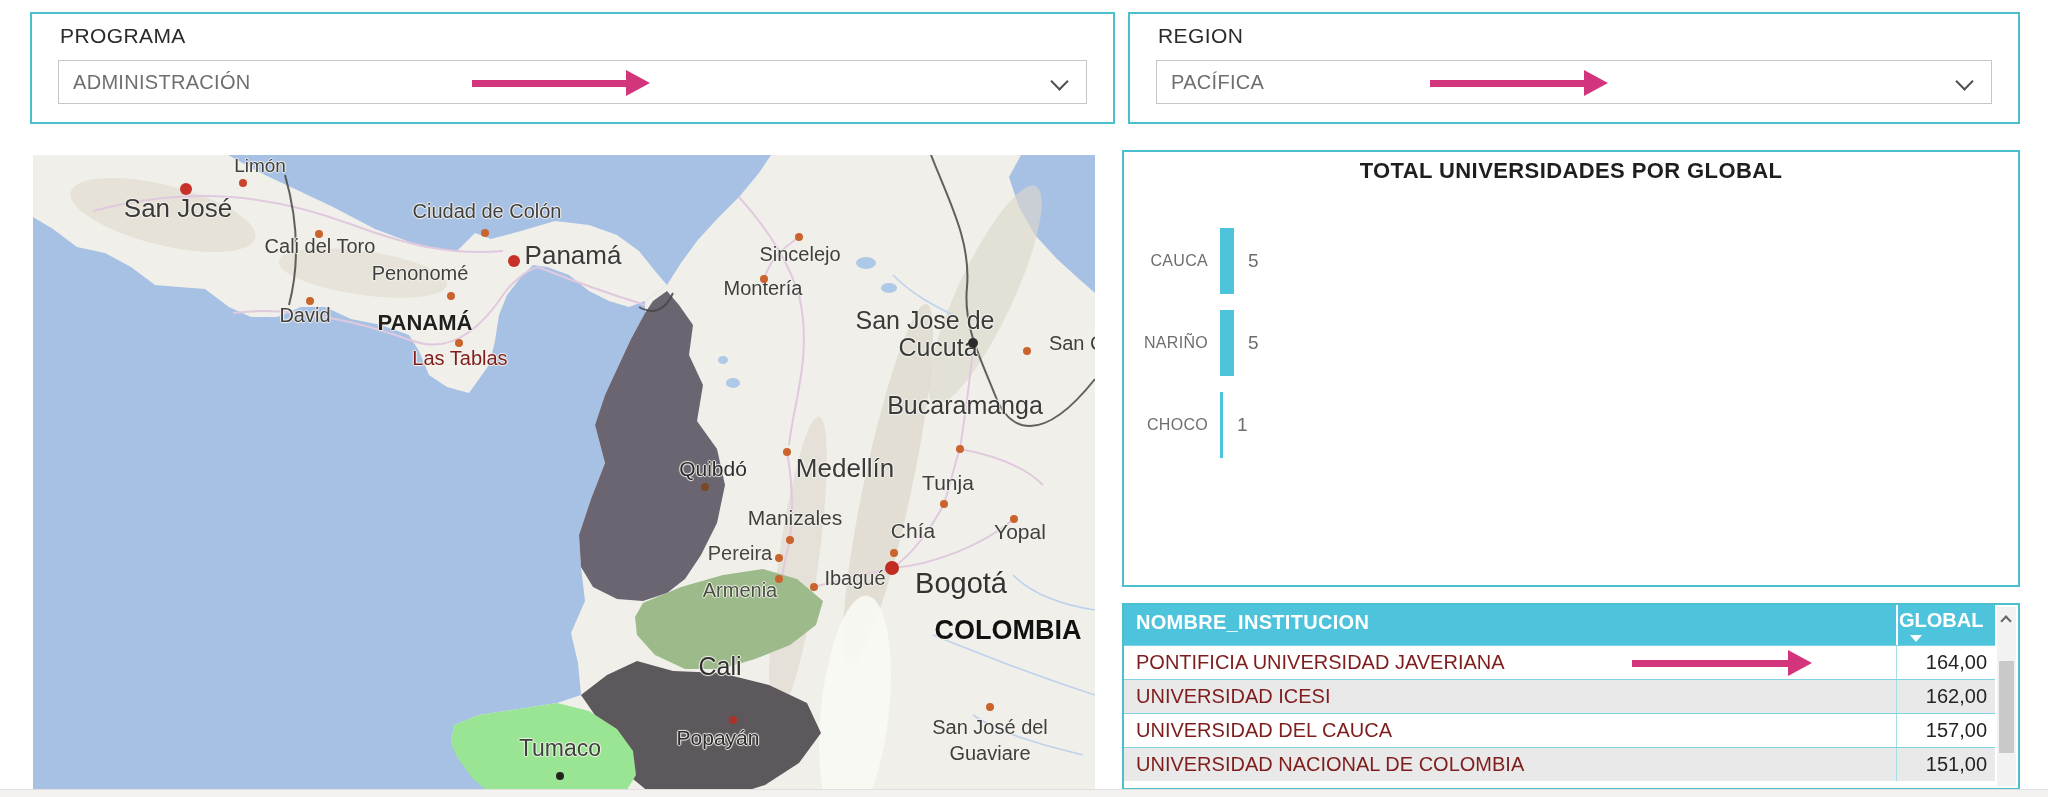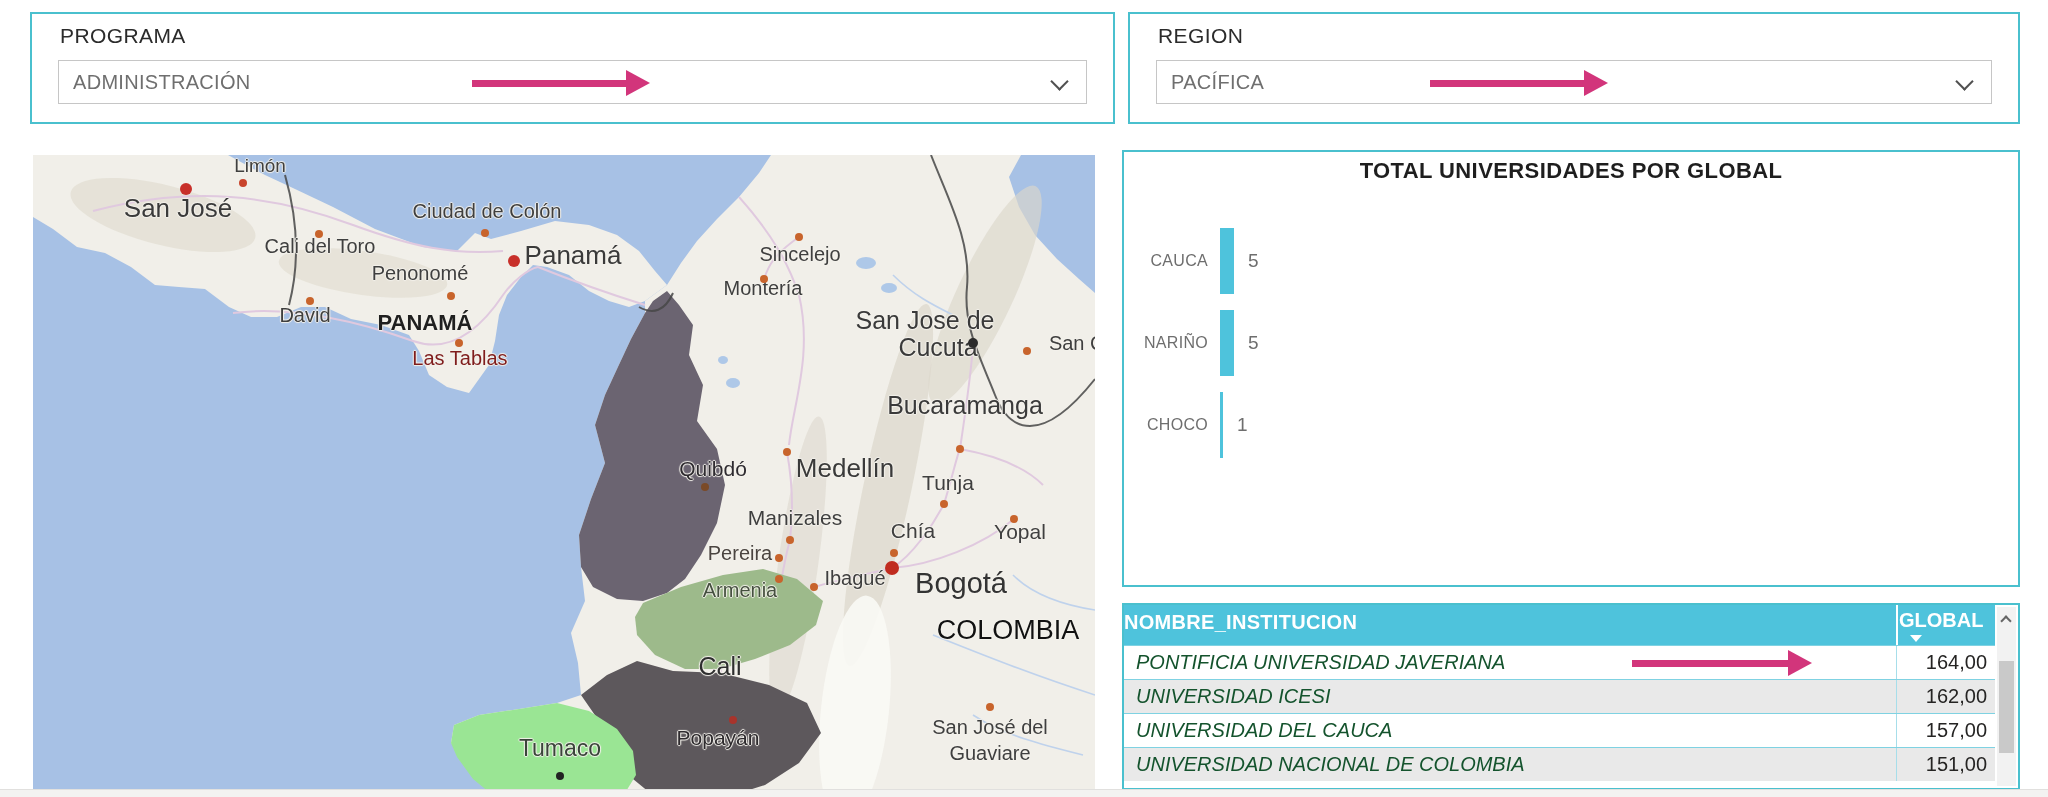--- a/index.html
+++ b/index.html
@@ -33,27 +33,27 @@
   #chart-title{position:absolute;top:6px;left:0;right:0;text-align:center;font-size:22px;
                font-weight:bold;color:#1E1E1E;letter-spacing:.4px;}
   #bar-rows{position:absolute;left:0;top:76px;right:10px;}
   .bar-row{display:flex;align-items:center;height:66px;margin-bottom:16px;}
   .bar-cat{width:96px;text-align:right;padding-right:12px;font-size:16px;color:#6E6E6E;letter-spacing:.3px;}
   .bar{height:66px;background:var(--bar-fill);}
   .bar-val{margin-left:14px;font-size:19px;color:#6E6E6E;}
   
   #tbl-content{position:absolute;left:0;top:0;right:23px;}
   .t-head{display:flex;height:40px;background:var(--table-header-bg);color:#fff;font-weight:bold;}
-  .t-head .name{flex:1;font-size:20px;line-height:34px;letter-spacing:.3px;}
+  .t-head .name{flex:1;font-size:20px;line-height:34px;padding-left:12px;letter-spacing:.3px;}
   .t-head .glob{width:99px;font-size:20px;line-height:30px;padding-left:1px;position:relative;border-left:2px solid #fff;}
   .sort-desc{position:absolute;left:12px;bottom:3px;width:0;height:0;
              border-left:6px solid transparent;border-right:6px solid transparent;border-top:7px solid #fff;}
   .t-row{display:flex;height:34px;border-top:1px solid #7FD2E2;position:relative;cursor:pointer;}
   .t-row.alt{background:var(--row-alt-bg);}
-  .t-row .name{flex:1;font-size:20px;line-height:33px;padding-left:12px;color:#14532d;white-space:nowrap;overflow:hidden;font-style:italic;}
+  .t-row .name{flex:1;font-size:20px;line-height:33px;padding-left:12px;color:#7f1d1d;white-space:nowrap;overflow:hidden;}
   .t-row .glob{width:99px;font-size:20px;line-height:33px;text-align:right;padding-right:8px;
                color:#252423;border-left:1px solid #A7DEEA;}
   #tbl-scroll{position:absolute;right:2px;top:2px;bottom:2px;width:19px;background:#F2F2F2;}
   #tbl-scroll .up{position:absolute;top:0;left:0;right:0;height:24px;cursor:pointer;}
   #tbl-scroll .up span{position:absolute;left:5px;top:10px;width:8px;height:8px;
         border-left:2px solid #666;border-top:2px solid #666;transform:rotate(45deg);}
   #tbl-scroll .thumb{position:absolute;left:2px;right:2px;top:54px;height:92px;background:#C9C9C9;cursor:grab;}
   
   #bottom-strip{position:absolute;left:0;right:0;top:789px;height:8px;background:#F3F2F1;
                 border-top:1px solid #E1E0DE;z-index:50;}
@@ -157,21 +157,21 @@
       <div class="map-label" style="left: 680px; top: 314px; font-size: 21px; font-weight: 400; color: rgb(46, 43, 48);">Quibdó</div>
       <div class="map-label" style="left: 812px; top: 313px; font-size: 26px; font-weight: 400; color: rgb(58, 58, 58);">Medellín</div>
       <div class="map-label" style="left: 915px; top: 328px; font-size: 21px; font-weight: 400; color: rgb(63, 63, 63);">Tunja</div>
       <div class="map-label" style="left: 762px; top: 363px; font-size: 21px; font-weight: 400; color: rgb(63, 63, 63);">Manizales</div>
       <div class="map-label" style="left: 880px; top: 376px; font-size: 21px; font-weight: 400; color: rgb(63, 63, 63);">Chía</div>
       <div class="map-label" style="left: 987px; top: 377px; font-size: 21px; font-weight: 400; color: rgb(63, 63, 63);">Yopal</div>
       <div class="map-label" style="left: 707px; top: 398px; font-size: 20px; font-weight: 400; color: rgb(74, 68, 64);">Pereira</div>
       <div class="map-label" style="left: 822px; top: 423px; font-size: 20px; font-weight: 400; color: rgb(63, 63, 63);">Ibagué</div>
       <div class="map-label" style="left: 928px; top: 428px; font-size: 29px; font-weight: 400; color: rgb(51, 51, 51);">Bogotá</div>
       <div class="map-label" style="left: 707px; top: 435px; font-size: 20px; font-weight: 400; color: rgb(69, 80, 63);">Armenia</div>
-      <div class="map-label" style="left: 975px; top: 475px; font-size: 27px; font-weight: 400; color: rgb(17, 17, 17);">COLOMBIA</div>
+      <div class="map-label" style="left: 975px; top: 475px; font-size: 27px; font-weight: 700; color: rgb(17, 17, 17);">COLOMBIA</div>
       <div class="map-label" style="left: 687px; top: 511px; font-size: 25px; font-weight: 400; color: rgb(46, 46, 46);">Cali</div>
       <div class="map-label" style="left: 957px; top: 572px; font-size: 20px; font-weight: 400; color: rgb(63, 63, 63);">San José del</div>
       <div class="map-label" style="left: 957px; top: 598px; font-size: 20px; font-weight: 400; color: rgb(63, 63, 63);">Guaviare</div>
       <div class="map-label" style="left: 685px; top: 583px; font-size: 21px; font-weight: 400; color: rgb(46, 43, 46);">Popayán</div>
       <div class="map-label" style="left: 527px; top: 593px; font-size: 23px; font-weight: 400; color: rgb(58, 69, 58);">Tumaco</div>
       <div class="map-dot" style="left: 210px; top: 28px; width: 8px; height: 8px; background: rgb(200, 68, 44);"></div>
       <div class="map-dot" style="left: 153px; top: 34px; width: 12px; height: 12px; background: rgb(200, 48, 42);"></div>
       <div class="map-dot" style="left: 452px; top: 78px; width: 8px; height: 8px; background: rgb(200, 100, 44);"></div>
       <div class="map-dot" style="left: 286px; top: 79px; width: 8px; height: 8px; background: rgb(200, 100, 44);"></div>
       <div class="map-dot" style="left: 481px; top: 106px; width: 12px; height: 12px; background: rgb(200, 48, 42);"></div>

